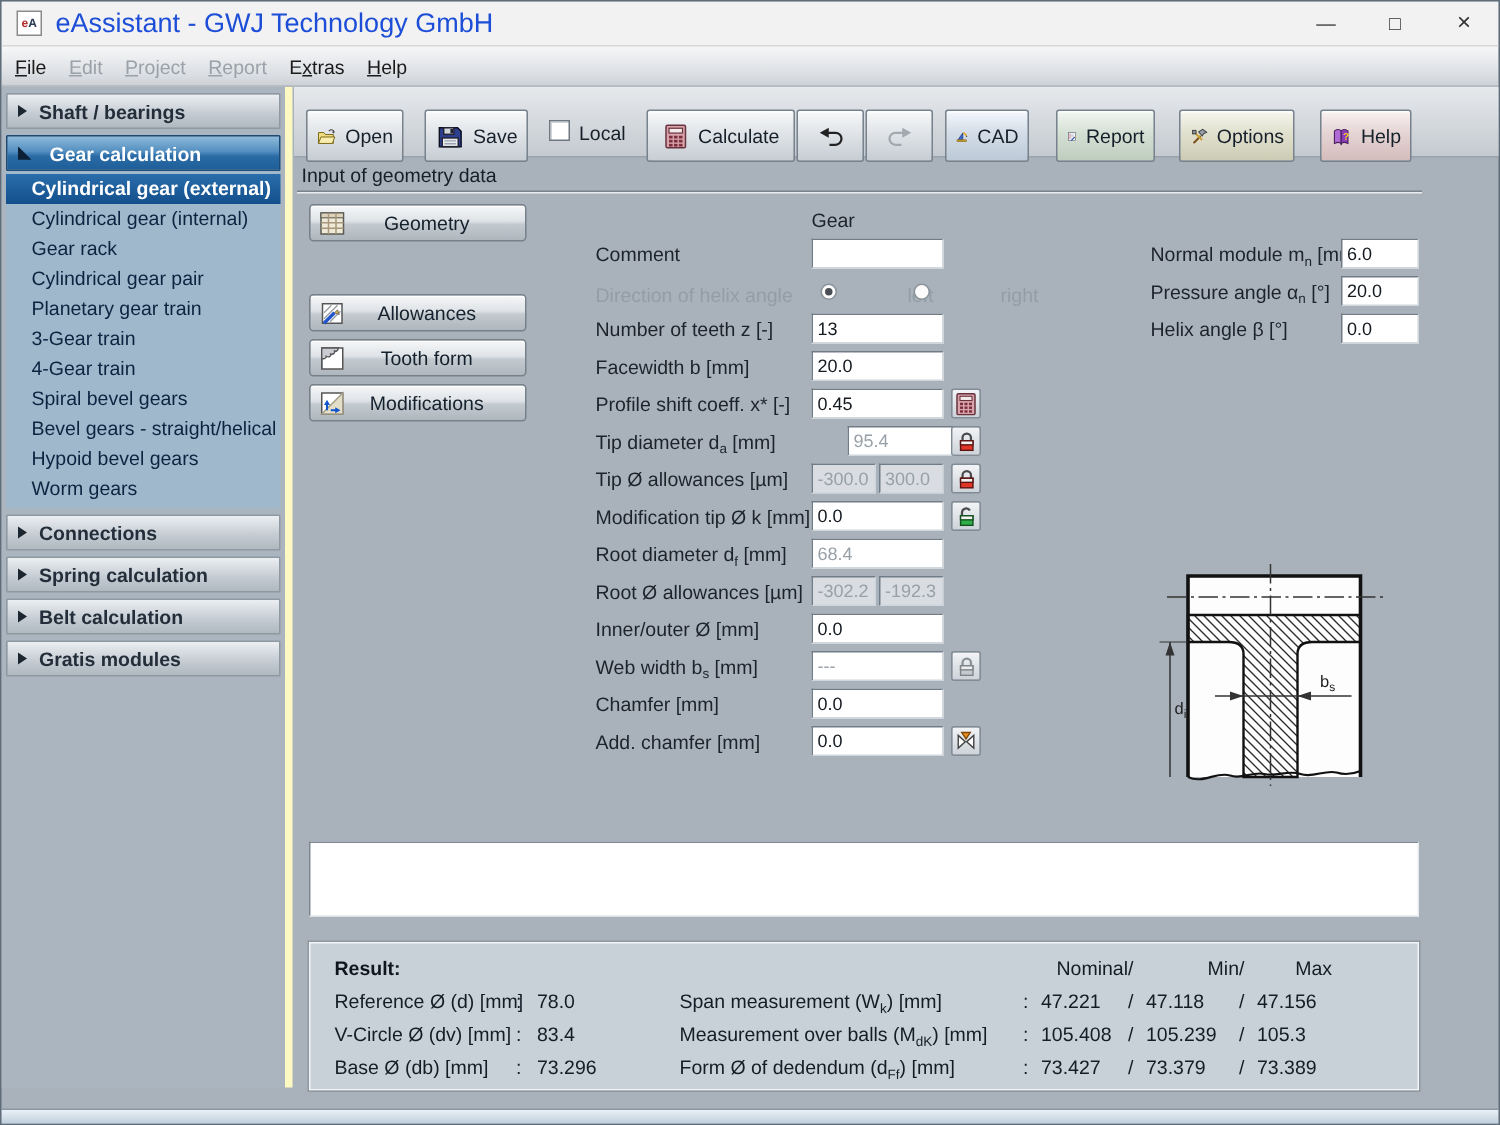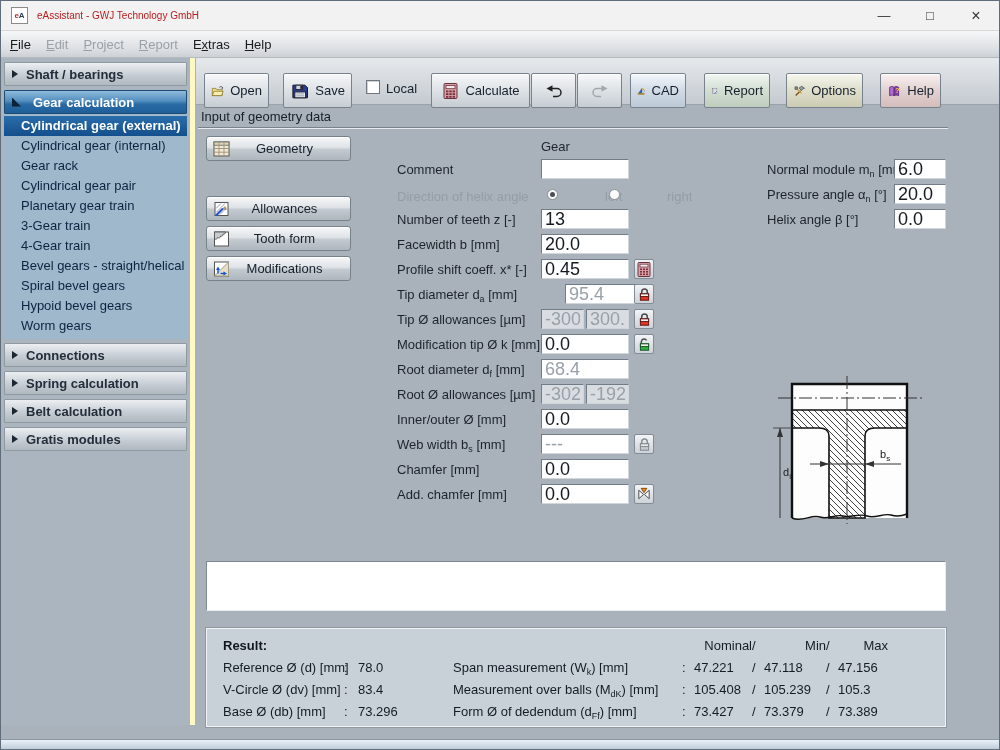--- a/index.html
+++ b/index.html
@@ -8,21 +8,21 @@
     position:relative; width:1000px; height:750px; overflow:hidden;
     font-family:"Liberation Sans", sans-serif; font-size:13px;
     background:#a9b2bb; border:1px solid #5f6d7a;
   }
   
   .titlebar { position:absolute; left:0; top:0; width:100%; height:30px;
     background:#f2f2f2; border-bottom:1px solid #d8d8d8; display:flex; align-items:center; }
   .win-icon { width:17px; height:17px; margin-left:10px; background:#fff; border:1px solid #8a8a8a;
     font-size:8px; display:flex; align-items:center; justify-content:center; font-weight:bold; }
   .win-icon .e { color:#b33030; } .win-icon .a { color:#2a3a55; }
-  .win-title { margin-left:9px; color:#b91c1c; font-size:10px; }
+  .win-title { margin-left:9px; color:#1d4ed8; font-size:18px; }
   .win-controls { margin-left:auto; display:flex; height:100%; }
   .wc { width:46px; height:100%; display:flex; align-items:center; justify-content:center;
     color:#333; font-size:13px; }
   .wc.close { font-size:16px; }
   
   .menubar { position:absolute; left:0; top:30px; width:100%; height:27px;
     background:linear-gradient(#f6f7f8,#dcdfe3 70%,#cdd1d6); border-bottom:1px solid #b4bac0;
     display:flex; align-items:center; padding-left:9px; gap:15px; }
   .mitem { color:#1a1a1a; } .mitem.dis { color:#9aa1a9; }
   .accel { text-decoration:underline; }
@@ -63,21 +63,21 @@
     border-radius:3px; background:linear-gradient(#f6f7f8,#dfe3e7 45%,#c2c9cf 55%,#afb7be);
     box-shadow:inset 0 1px 0 #fff; display:flex; align-items:center; padding-left:5px;
     font-family:inherit; font-size:13px; color:#14202c; }
   .navbtn .nlab { flex:1; text-align:center; padding-right:12px; }
   .lbl { position:absolute; color:#1c232b; white-space:nowrap; font-size:13px;margin-left:41px; }
   .lbl.dis { color:#939da6; }
   .sub { font-size:9px; position:relative; top:3px; }
   .colhead { position:absolute; left:540px; top:138px; width:88px; text-align:left; color:#1c232b; }
   .fld { position:absolute; width:88px; height:20px; border:1px solid; padding:0 3px;
     border-color:#707c88 #cfd6dc #cfd6dc #707c88; background:#fff;
-    font-family:inherit; font-size:18px; color:#141a20; }
+    font-family:inherit; font-size:12px; color:#141a20; }
   .fld.ro  { color:#98a0a8; }
   .fld.ro2 { width:43px; background:#d9dde1; color:#98a0a8; }
   .fld.prm { width:52px; }
   .radio { position:absolute; width:11px; height:11px; border-radius:50%;
     border:1px solid #8a9299; background:#fbfbfb; }
   .radio.sel::after { content:""; position:absolute; left:2px; top:2px; width:5px; height:5px;
     border-radius:50%; background:#4a4f55; }
   .ibtn { position:absolute; width:20px; height:20px; border:1px solid #828c96; border-radius:2px;
     background:linear-gradient(#f2f4f6,#cdd3d9); display:flex; align-items:center; justify-content:center;
     padding:0; }
@@ -135,22 +135,22 @@
         <span class="tri-e"></span>
         <span>Gear calculation</span>
       </div>
       <div class="sitem sel">Cylindrical gear (external)</div>
       <div class="sitem">Cylindrical gear (internal)</div>
       <div class="sitem">Gear rack</div>
       <div class="sitem">Cylindrical gear pair</div>
       <div class="sitem">Planetary gear train</div>
       <div class="sitem">3-Gear train</div>
       <div class="sitem">4-Gear train</div>
+      <div class="sitem">Spiral bevel gears</div>
       <div class="sitem">Bevel gears - straight/helical</div>
-      <div class="sitem">Spiral bevel gears</div>
       <div class="sitem">Hypoid bevel gears</div>
       <div class="sitem">Worm gears</div>
     </div>
     <div class="shead">
       <span class="tri-r"></span>
       <span>Connections</span>
     </div>
     <div class="shead">
       <span class="tri-r"></span>
       <span>Spring calculation</span>

